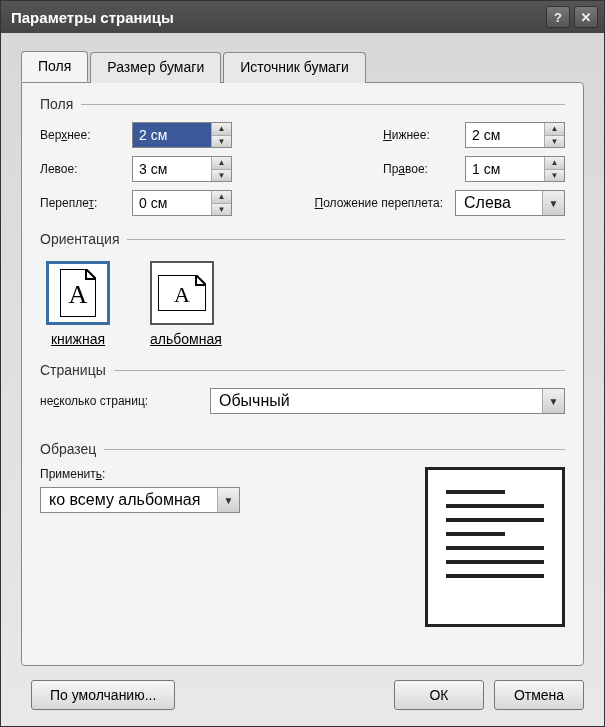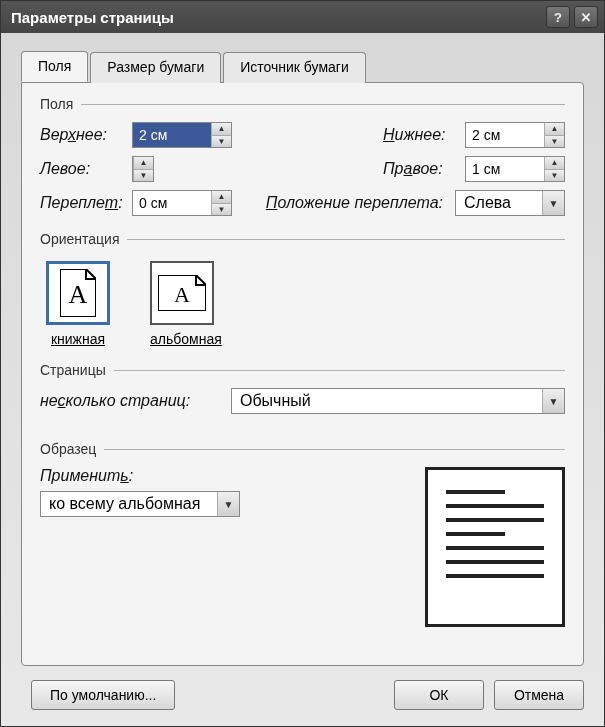--- a/index.html
+++ b/index.html
@@ -104,23 +104,22 @@
     flex: 1;
     border-top: 1px solid #b0b0b0;
     height:0;
   }
   .row {
     display: flex;
     align-items: center;
     margin-bottom: 8px;
   }
   .lbl {
-    font-size: 16px;
+    font-size: 12px;
     color: #111;
-    font-style: italic;
   }
   .u { text-decoration: underline; }
   .col-left { display:flex; align-items:center; }
   .col-right { display:flex; align-items:center; margin-left:auto; }
   .spin {
     display: inline-flex;
     align-items: stretch;
     height: 26px;
     border: 1px solid #888;
     background: #fff;
@@ -174,21 +173,21 @@
   }
   .select .val { flex:1;padding:2px 8px;font-size:16px; }
   .select .dd {
     width:22px;height:100%;border-left:1px solid #aaa;
     background:linear-gradient(to bottom,#f0f0f0,#cfcfcf);
     display:flex;align-items:center;justify-content:center;
     font-size:10px;color:#333;cursor:pointer;
   }
   .pages-row { display:flex;align-items:center; }
   .pages-row .lbl { width: 170px; }
-  .pages-row .select { flex:1;margin-left:21px; }
+  .pages-row .select { flex:1; }
   .apply-row { display:flex; align-items:flex-start; gap: 30px; }
   .apply-col { display:flex;flex-direction:column;gap:6px; }
   .preview {
     margin-left:auto;
     width:140px;height:160px;
     border:3px solid #222;background:#fff;
     padding:20px 18px 16px 18px;
     display:flex;flex-direction:column;gap:10px;
   }
   .preview .pline { height:4px;background:#222; }
@@ -255,20 +254,21 @@
                   <div>▼</div>
                 </span>
             </span>
           </div>
         </div>
 
         <div class="row">
           <div class="col-left">
             <span class="lbl">Левое:</span>
             <span class="spin">
+              <input value="3 см" style="">
               <span class="btns">
                   <div>▲</div>
                   <div>▼</div>
                 </span>
             </span>
           </div>
           <div class="col-right">
             <span class="lbl">Пр<span class="u">а</span>вое:</span>
             <span class="spin">
               <input value="1 см" style="">

